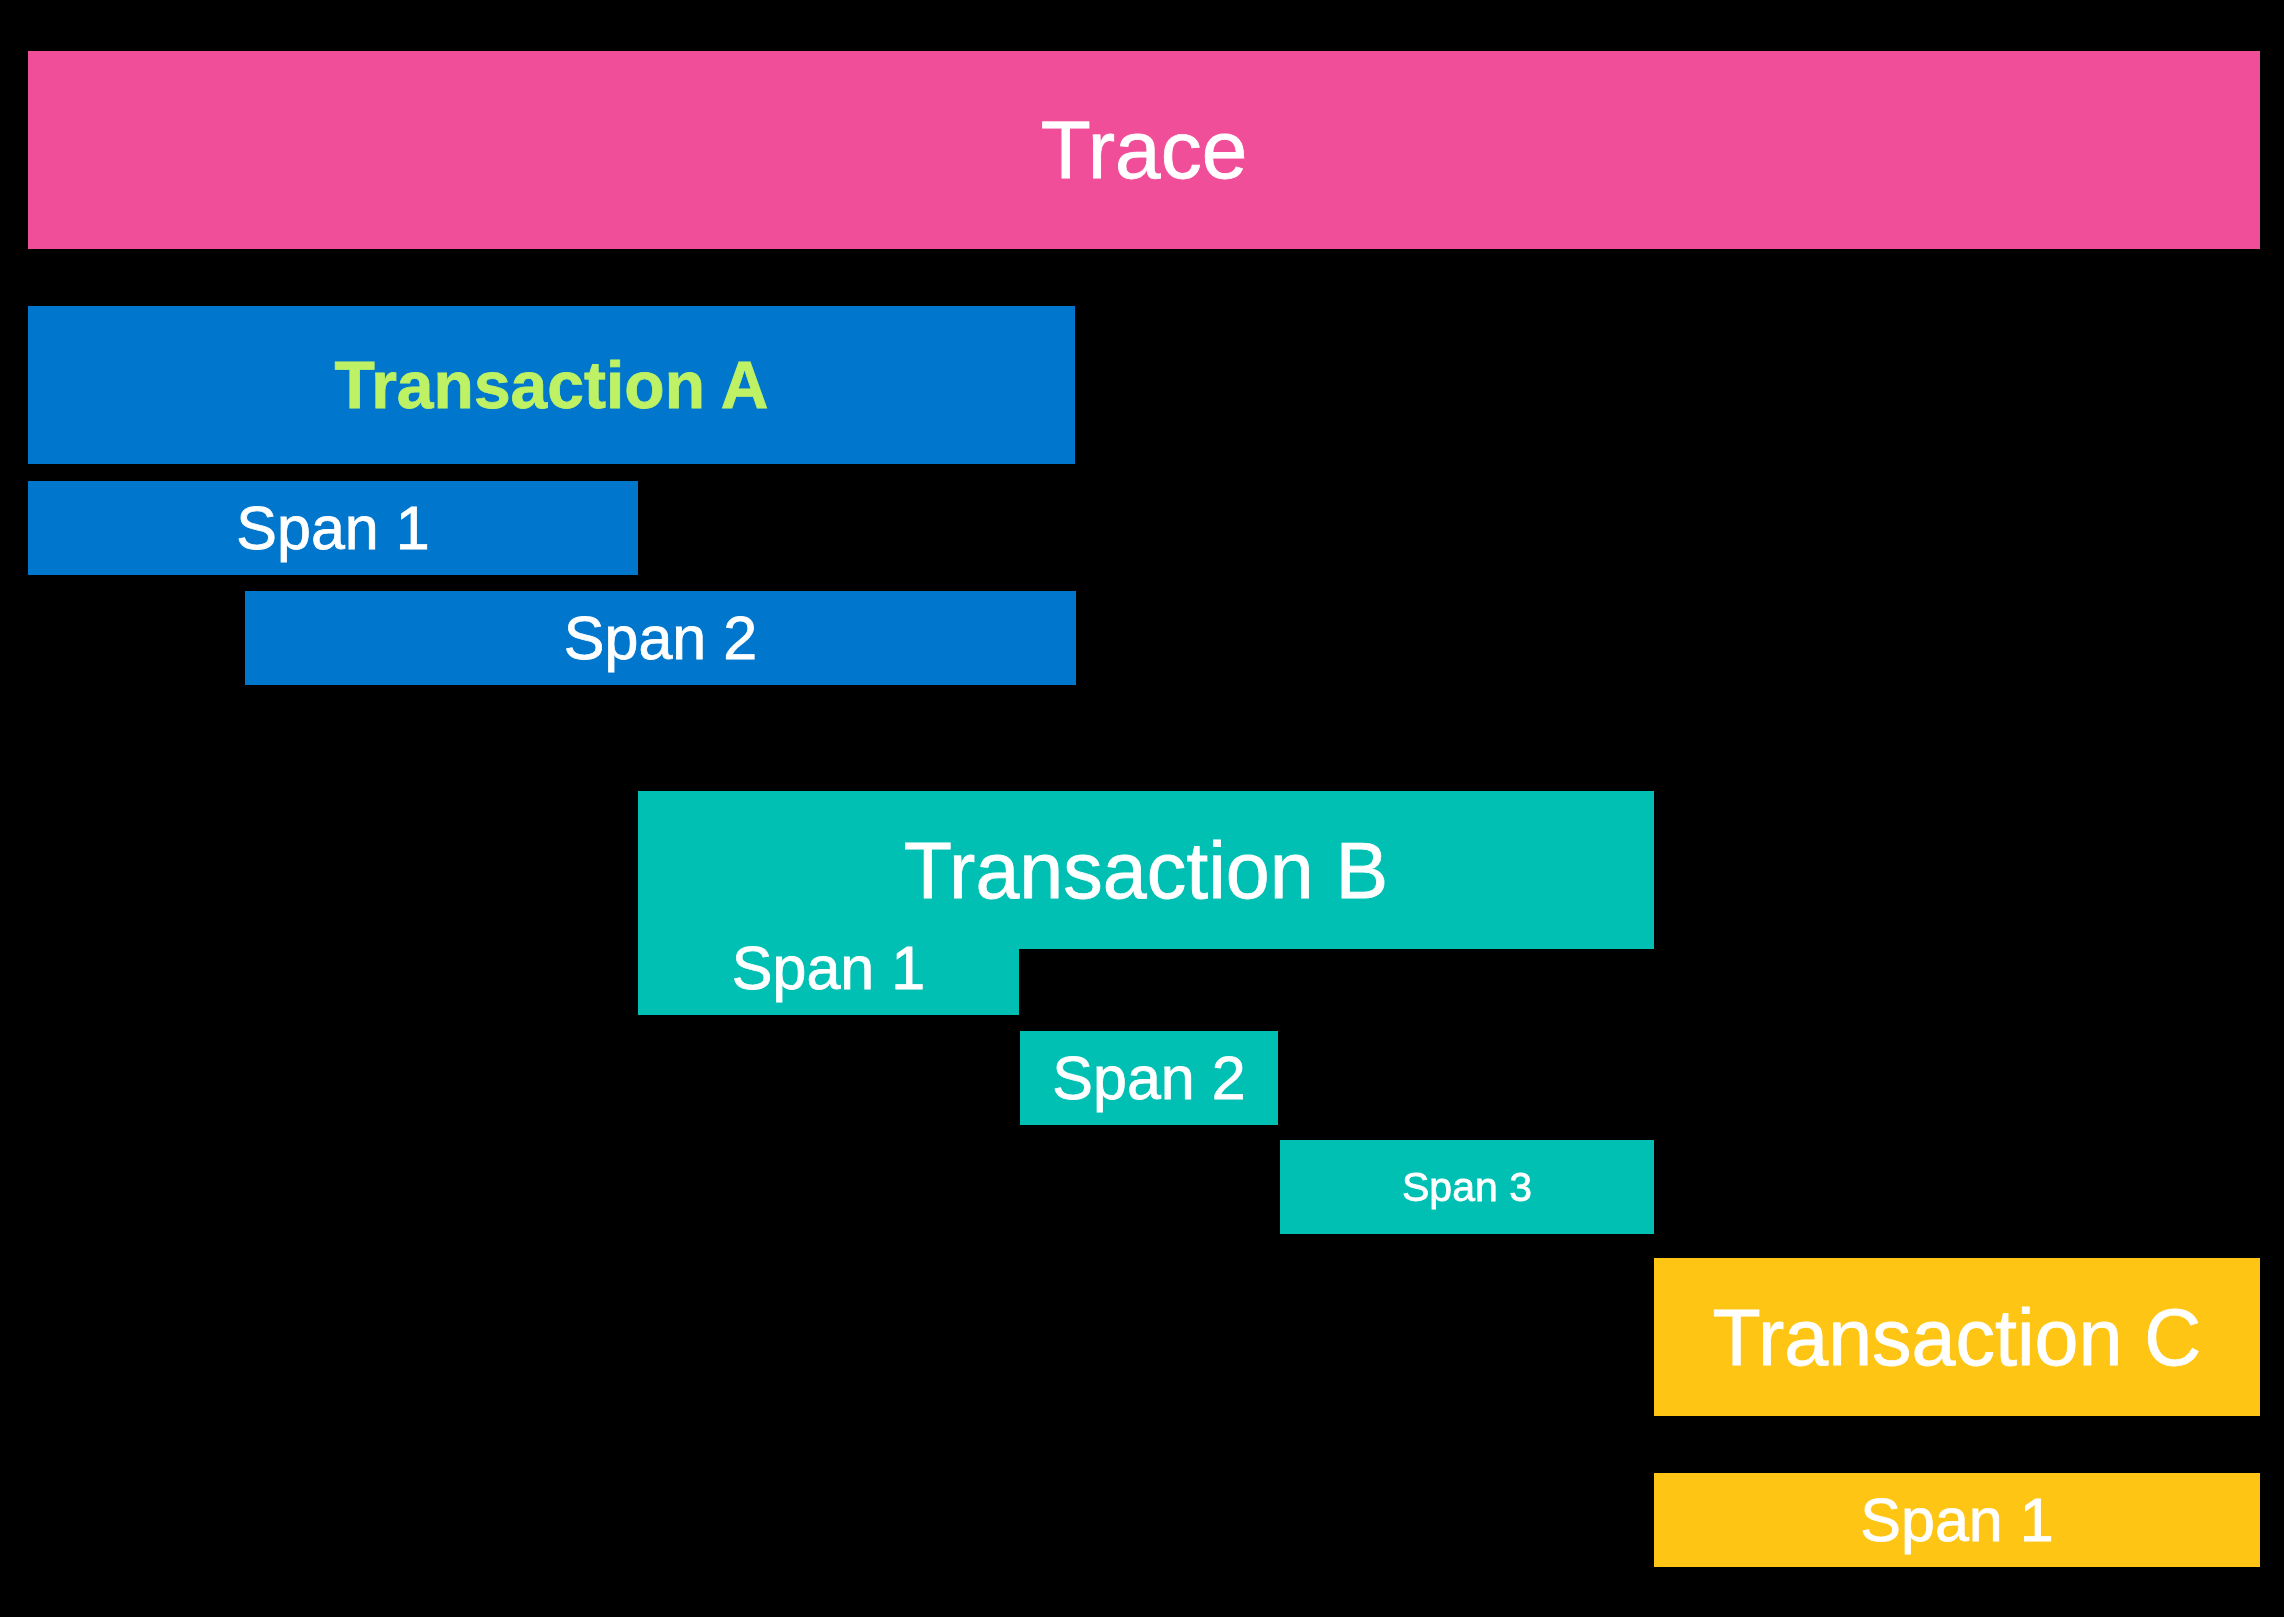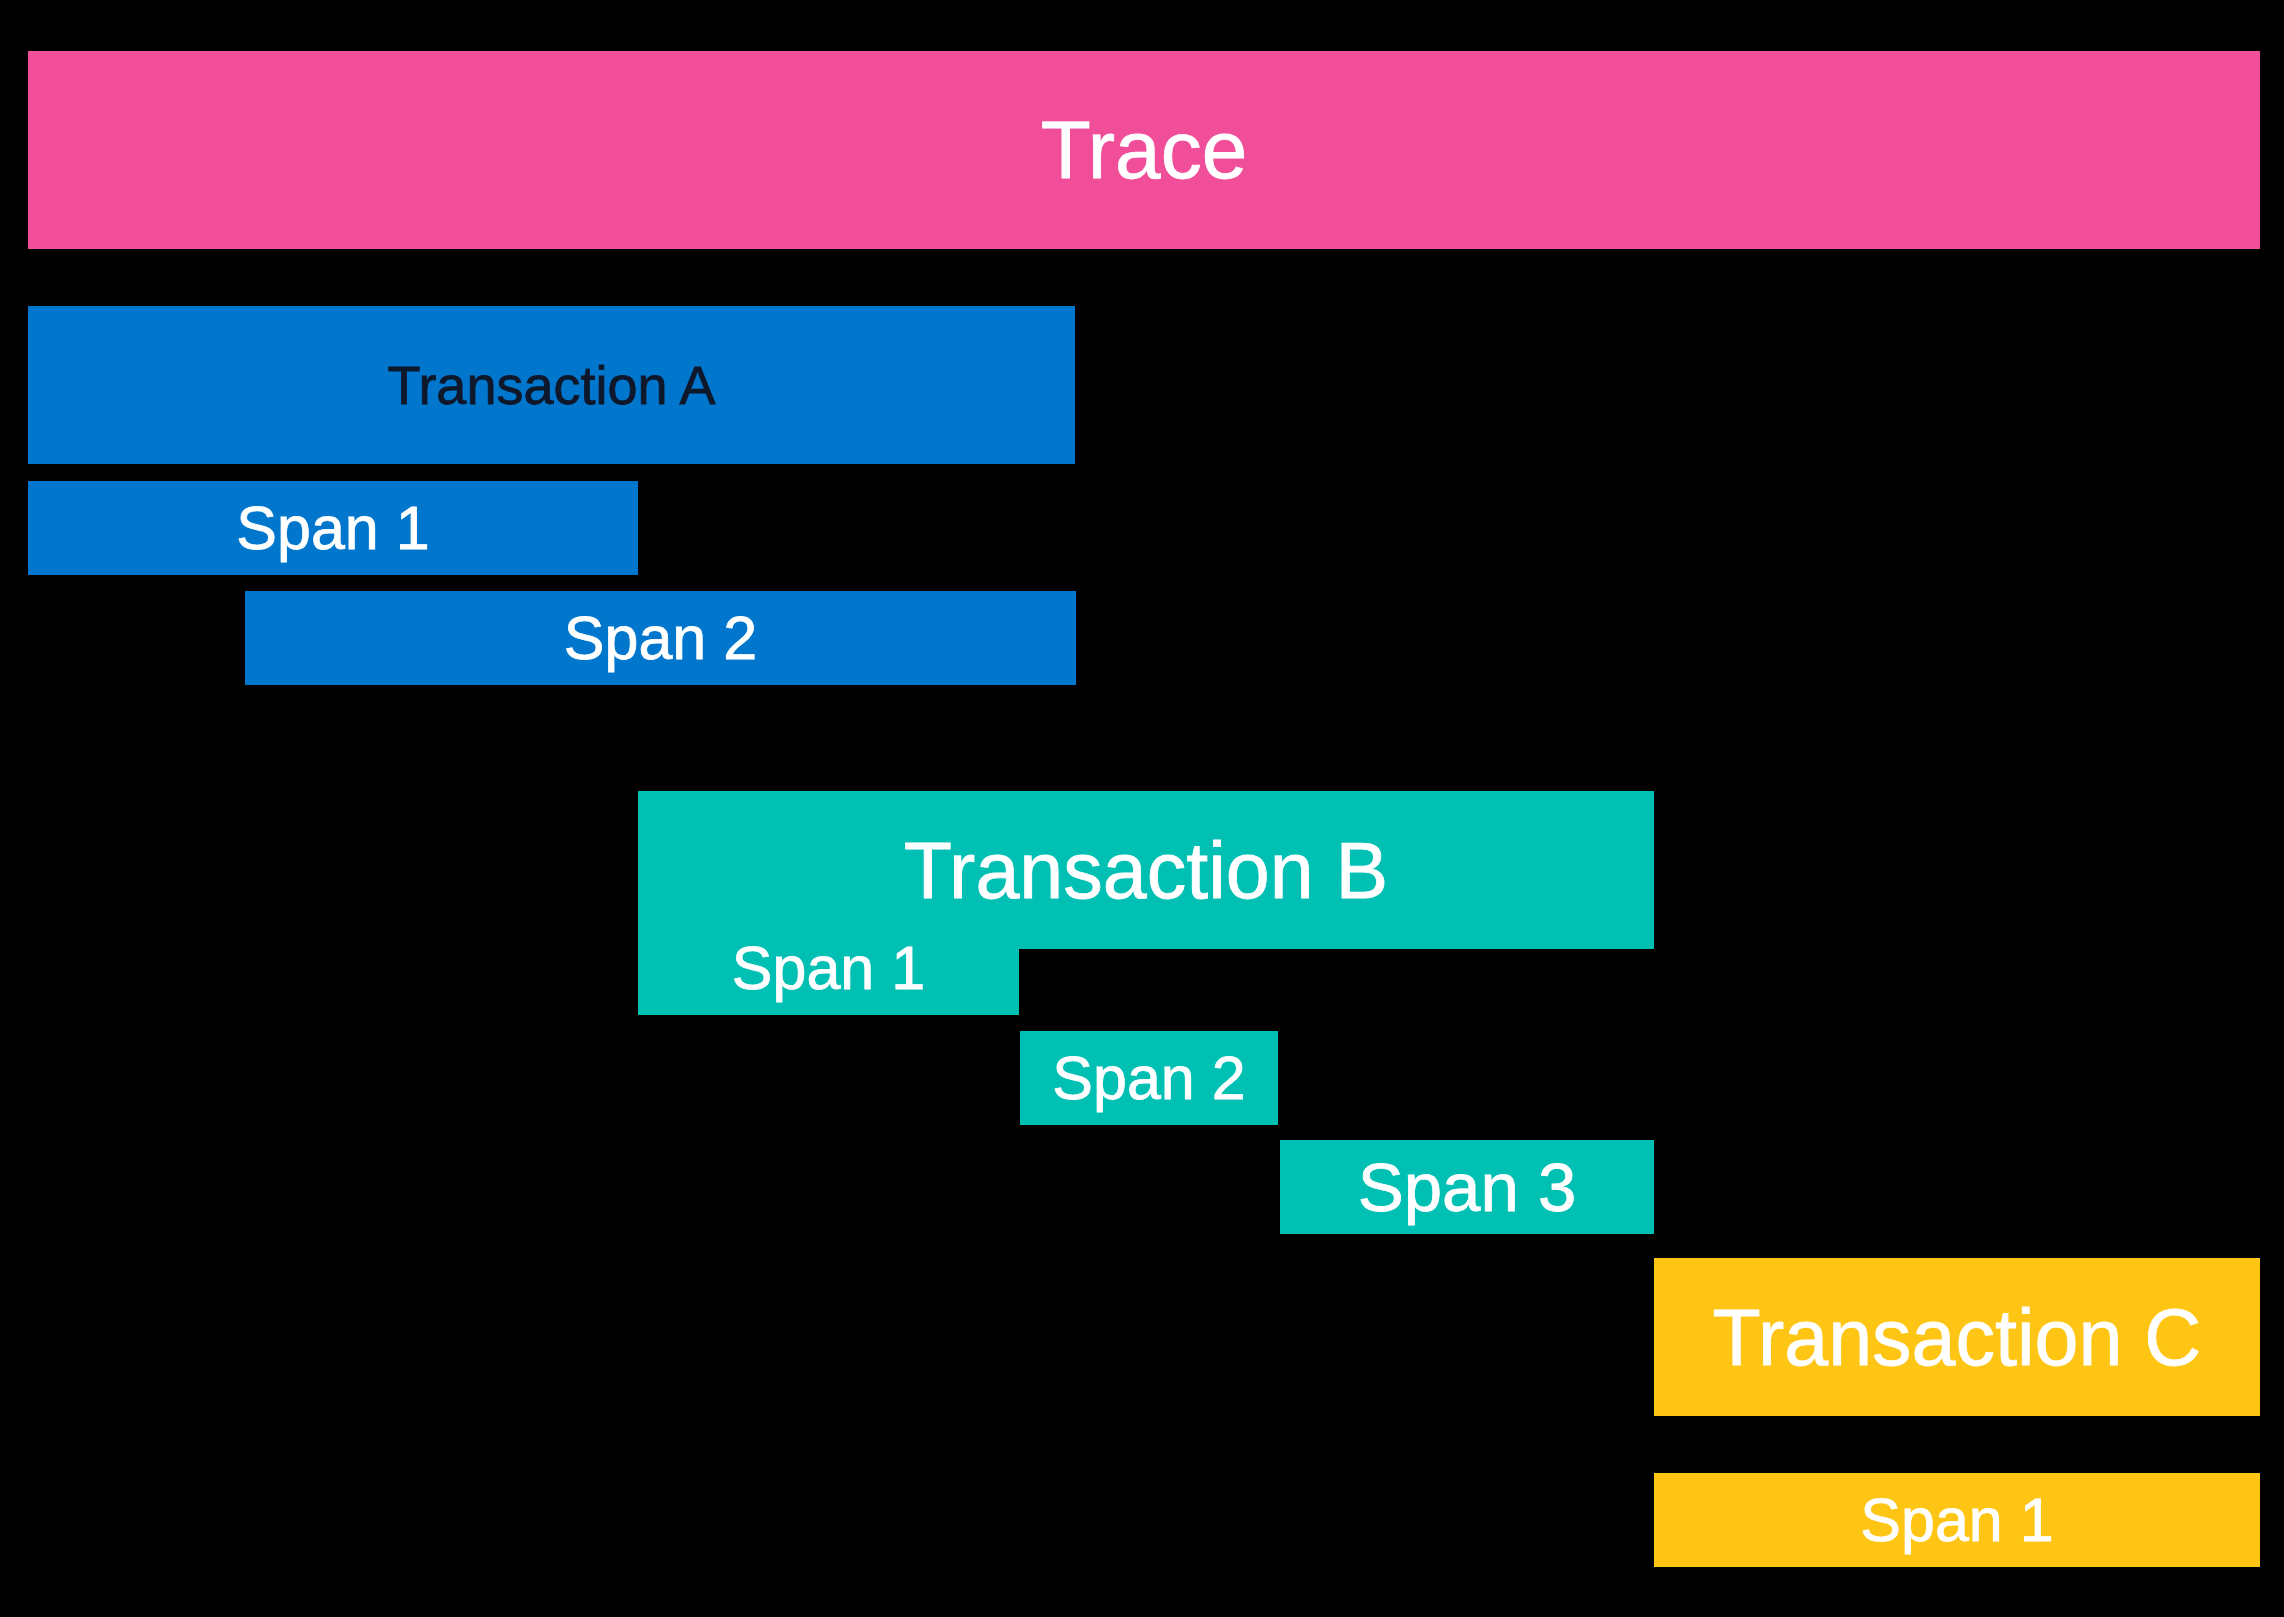--- a/index.html
+++ b/index.html
@@ -34,39 +34,39 @@
   }
 </style>
 </head>
 <body>
 
 <div id="diagram" style="width: 2012px; height: 1618px; background: rgb(0, 0, 0);">
     <div class="bar" style="left: 28px; top: 51px; width: 2232px; height: 198px; background: rgb(240, 78, 152);">
       <span class="bar-label" style="font-size: 82px; font-weight: 500; color: rgb(255, 255, 255);">Trace</span>
     </div>
     <div class="bar" style="left: 28px; top: 306px; width: 1047px; height: 158px; background: rgb(0, 119, 204);">
-      <span class="bar-label" style="font-size: 54px; font-weight: 400; color: #0f172a;">Transaction A</span>
+      <span class="bar-label" style="font-size: 66px; font-weight: 700; color: #bef264;">Transaction A</span>
     </div>
     <div class="bar" style="left: 28px; top: 481px; width: 610px; height: 94px; background: rgb(0, 119, 204);">
       <span class="bar-label" style="font-size: 61px; font-weight: 500; color: rgb(255, 255, 255);">Span 1</span>
     </div>
     <div class="bar" style="left: 245px; top: 591px; width: 831px; height: 94px; background: rgb(0, 119, 204);">
       <span class="bar-label" style="font-size: 61px; font-weight: 500; color: rgb(255, 255, 255);">Span 2</span>
     </div>
     <div class="bar" style="left: 638px; top: 791px; width: 1016px; height: 158px; background: rgb(0, 191, 179); text-align: right;">
       <span class="bar-label" style="font-size: 79px; font-weight: 500; color: rgb(255, 255, 255);">Transaction B</span>
     </div>
     <div class="bar" style="left: 638px; top: 921px; width: 381px; height: 94px; background: rgb(0, 191, 179);">
       <span class="bar-label" style="font-size: 61px; font-weight: 500; color: rgb(255, 255, 255);">Span 1</span>
     </div>
     <div class="bar" style="left: 1020px; top: 1031px; width: 258px; height: 94px; background: rgb(0, 191, 179);">
       <span class="bar-label" style="font-size: 61px; font-weight: 500; color: rgb(255, 255, 255);">Span 2</span>
     </div>
     <div class="bar" style="left: 1280px; top: 1140px; width: 374px; height: 94px; background: rgb(0, 191, 179);">
-      <span class="bar-label" style="font-size: 69px; font-weight: 500; color: rgb(255, 255, 255);">Span 3</span>
+      <span class="bar-label" style="font-size: 41px; font-weight: 500; color: rgb(255, 255, 255);">Span 3</span>
     </div>
     <div class="bar" style="left: 1654px; top: 1258px; width: 606px; height: 158px; background: rgb(254, 197, 20);">
       <span class="bar-label" style="font-size: 79px; font-weight: 500; color: rgb(255, 255, 255);">Transaction C</span>
     </div>
     <div class="bar" style="left: 1654px; top: 1473px; width: 606px; height: 94px; background: rgb(254, 197, 20);">
       <span class="bar-label" style="font-size: 61px; font-weight: 500; color: rgb(255, 255, 255);">Span 1</span>
     </div>
   </div>
 
 

